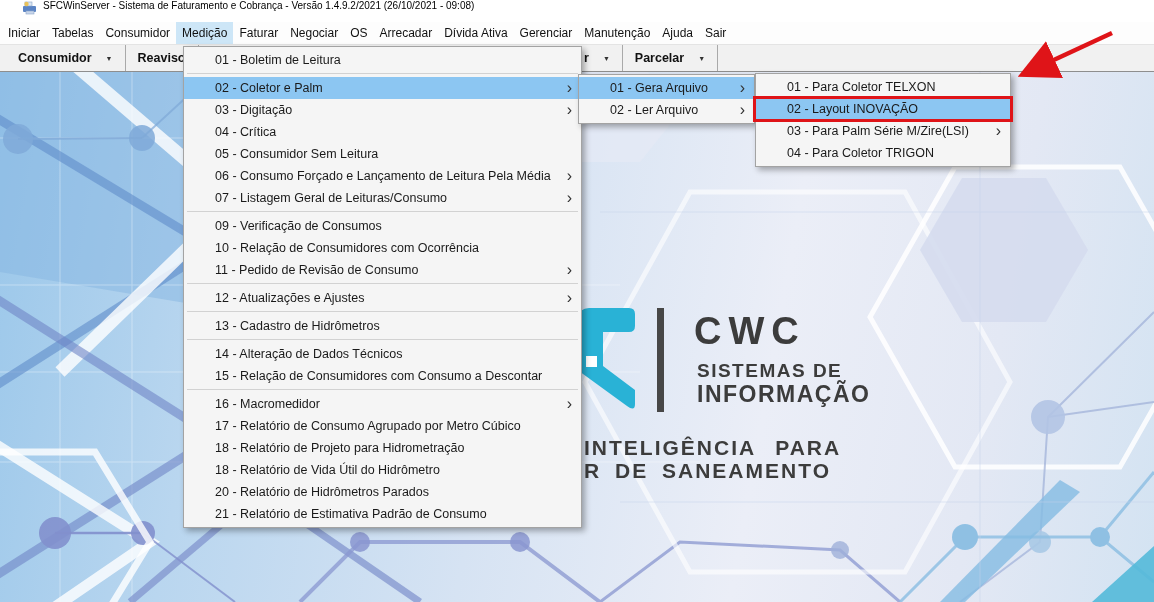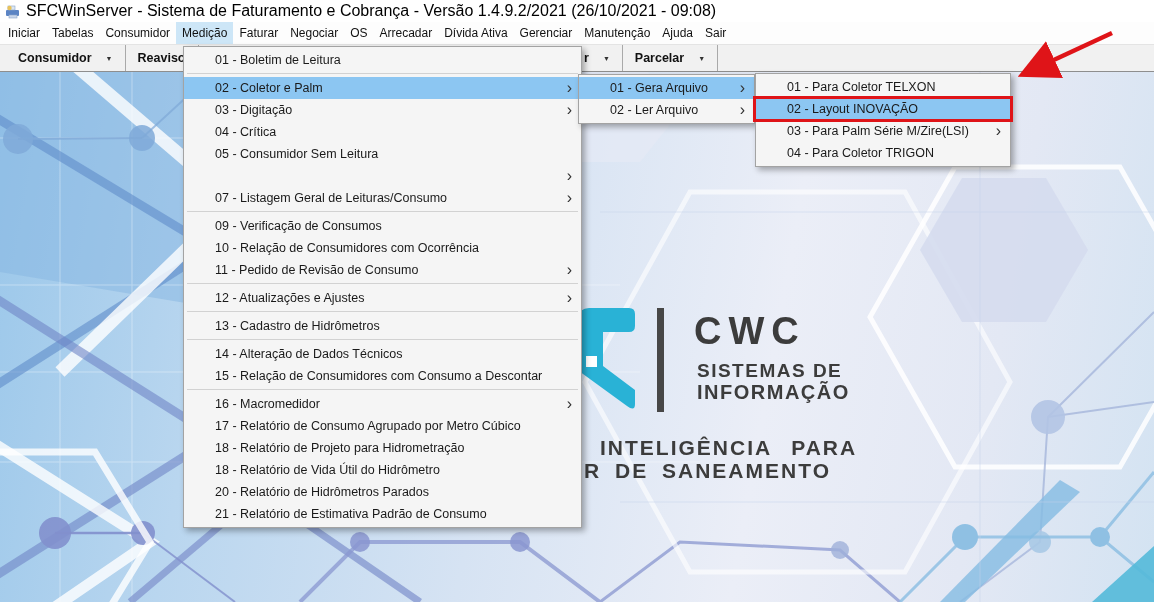--- a/index.html
+++ b/index.html
@@ -8,21 +8,21 @@
     --annotation-red:#df1418;
     --logo-teal:#29b2d6;
   }
   *{box-sizing:border-box;margin:0;padding:0}
   html,body{width:1154px;height:602px;overflow:hidden}
   body{font-family:"Liberation Sans",sans-serif;background:#fff}
   .page{position:relative;width:1154px;height:602px;overflow:hidden;background:#fff}
 
   
   .titlebar{position:absolute;top:0;left:0;right:0;height:22px;background:#fff;
-    display:flex;align-items:center;gap:6px;padding-left:5px;font-size:16px;color:#000}
+    display:flex;gap:6px;padding-left:22px;font-size:10px;color:#000}
 
   
   .menubar{position:absolute;top:22px;left:0;right:0;height:22px;background:#fdfdfd;
     display:flex;align-items:stretch;padding-left:2px;font-size:12px;color:#111}
   .mb-item{display:flex;align-items:center;padding:0 6px;white-space:nowrap;cursor:default}
   .mb-item.active{background:var(--menubar-highlight)}
 
   
   .toolbar{position:absolute;top:44px;left:0;right:0;height:28px;background:#f1f1f1;
     border-top:1px solid #e4e4e4;border-bottom:1px solid #8e8e8e}
@@ -38,22 +38,22 @@
   .main{position:absolute;top:72px;left:0;width:1154px;height:530px;overflow:hidden;
     background:linear-gradient(100deg,#9ac7ea 0%,#b9d6ef 20%,#d6e3f3 44%,#ebeef7 66%,#e3e8f4 84%,#d3e3f2 100%)}
   .deco{position:absolute;inset:0;width:100%;height:100%}
 
   
   .branding span{position:absolute;color:#3c3c3c;white-space:nowrap}
   .logo-icon{position:absolute;left:579px;top:236px;width:56px;height:104px}
   .logo-divider{position:absolute;left:657px;top:236px;width:7px;height:104px;background:#474747}
   .logo-cwc{left:694px;top:238px;font-size:38px;font-weight:bold;letter-spacing:7px}
   .logo-sub1{left:697px;top:288px;font-size:19px;font-weight:bold;letter-spacing:1.5px}
-  .logo-sub2{left:697px;top:309px;font-size:20px;font-weight:bold;letter-spacing:1.5px}
-  .tagline1{left:600px;top:364px;font-size:21px;font-weight:bold;letter-spacing:2px;word-spacing:12px}
+  .logo-sub2{left:697px;top:309px;font-size:23px;font-weight:bold;letter-spacing:1.5px}
+  .tagline1{left:584px;top:364px;font-size:21px;font-weight:bold;letter-spacing:2px;word-spacing:12px}
   .tagline2{left:584px;top:387px;font-size:21px;font-weight:bold;letter-spacing:2px;word-spacing:6px}
 
   
   .menu{position:absolute;background:#f5f5f5;border:1px solid #a3a3a3;padding:2px 0;
     box-shadow:3px 3px 6px rgba(0,0,0,.32);font-size:12.5px;color:#1a1a1a;z-index:10}
   .menu-main{left:183px;top:46px;width:399px}
   .menu-sub1{left:578px;top:74px;width:177px;z-index:11}
   .menu-sub2{left:755px;top:73px;width:256px;z-index:12}
   .menu-item{position:relative;height:22px;display:flex;align-items:center;
     padding:0 8px 0 31px;white-space:nowrap;cursor:default}
@@ -273,20 +273,21 @@
         <span>04 - Crítica</span>
 
       </div>
 
       <div class="menu-item">
         <span>05 - Consumidor Sem Leitura</span>
 
       </div>
 
       <div class="menu-item submenu">
+        <span>06 - Consumo Forçado e Lançamento de Leitura Pela Média</span>
         <span class="mi-arrow">›</span>
       </div>
 
       <div class="menu-item submenu">
         <span>07 - Listagem Geral de Leituras/Consumo</span>
         <span class="mi-arrow">›</span>
       </div>
 
       <div class="menu-item separator">
         <span></span>

